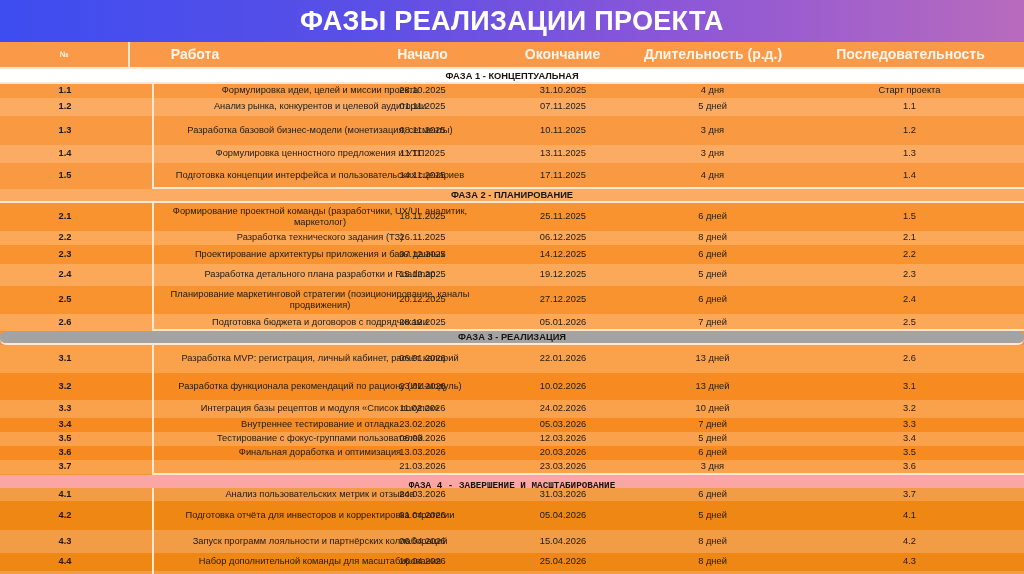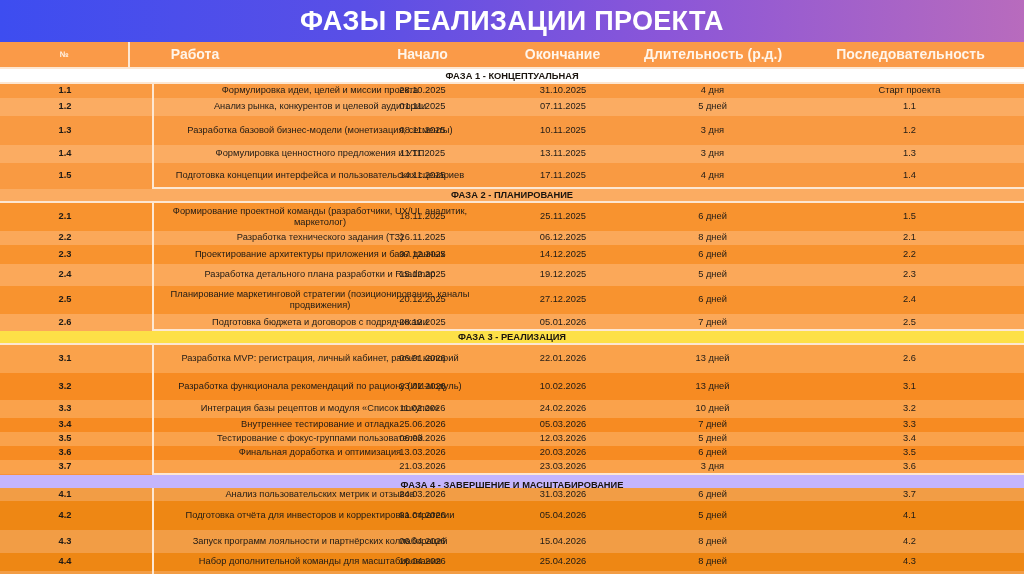--- a/index.html
+++ b/index.html
@@ -180,21 +180,21 @@
     <div class="vline"></div>
     <div class="cell c-num">2.6</div>
     <div class="cell c-work">Подготовка бюджета и договоров с подрядчиками</div>
     <div class="cell c-start">28.12.2025</div>
     <div class="cell c-end">05.01.2026</div>
     <div class="cell c-dur">7 дней</div>
     <div class="cell c-seq">2.5</div>
   </div>
   <div class="bottom-line" style="top:287px;"></div>
 
-  <div class="row phase-row" style="top:289px;height:14px;background:#fde047;">
+  <div class="row phase-row" style="top:289px;height:14px;background:#a3a3a3;border-radius:6px;">
     <div class="phase-label">ФАЗА 3 - РЕАЛИЗАЦИЯ</div>
   </div>
 
   <div class="row data-row" style="top:303px;height:28px;background:#faa24b;">
     <div class="vline"></div>
     <div class="cell c-num">3.1</div>
     <div class="cell c-work">Разработка MVP: регистрация, личный кабинет, расчёт калорий</div>
     <div class="cell c-start">06.01.2026</div>
     <div class="cell c-end">22.01.2026</div>
     <div class="cell c-dur">13 дней</div>
@@ -218,21 +218,21 @@
     <div class="cell c-start">11.02.2026</div>
     <div class="cell c-end">24.02.2026</div>
     <div class="cell c-dur">10 дней</div>
     <div class="cell c-seq">3.2</div>
   </div>
 
   <div class="row data-row" style="top:376px;height:14px;background:#f78b22;">
     <div class="vline"></div>
     <div class="cell c-num">3.4</div>
     <div class="cell c-work">Внутреннее тестирование и отладка</div>
-    <div class="cell c-start">25.06.2026</div>
+    <div class="cell c-start">23.02.2026</div>
     <div class="cell c-end">05.03.2026</div>
     <div class="cell c-dur">7 дней</div>
     <div class="cell c-seq">3.3</div>
   </div>
 
   <div class="row data-row" style="top:390px;height:14px;background:#faa24b;">
     <div class="vline"></div>
     <div class="cell c-num">3.5</div>
     <div class="cell c-work">Тестирование с фокус-группами пользователей</div>
     <div class="cell c-start">06.03.2026</div>
@@ -254,21 +254,21 @@
   <div class="row data-row" style="top:418px;height:14px;background:#faa24b;">
     <div class="vline"></div>
     <div class="cell c-num">3.7</div>
     <div class="cell c-start">21.03.2026</div>
     <div class="cell c-end">23.03.2026</div>
     <div class="cell c-dur">3 дня</div>
     <div class="cell c-seq">3.6</div>
   </div>
   <div class="bottom-line" style="top:431px;"></div>
 
-  <div class="row phase-row" style="top:433px;height:22px;background:#c4b5fd;">
+  <div class="row phase-row" style="top:433px;height:22px;background:#fca5a5;font-family:Liberation Mono, monospace;">
     <div class="phase-label">ФАЗА 4 - ЗАВЕРШЕНИЕ И МАСШТАБИРОВАНИЕ</div>
   </div>
 
   <div class="row data-row" style="top:446px;height:13px;background:#f29d45;">
     <div class="vline"></div>
     <div class="cell c-num">4.1</div>
     <div class="cell c-work">Анализ пользовательских метрик и отзывов</div>
     <div class="cell c-start">24.03.2026</div>
     <div class="cell c-end">31.03.2026</div>
     <div class="cell c-dur">6 дней</div>

